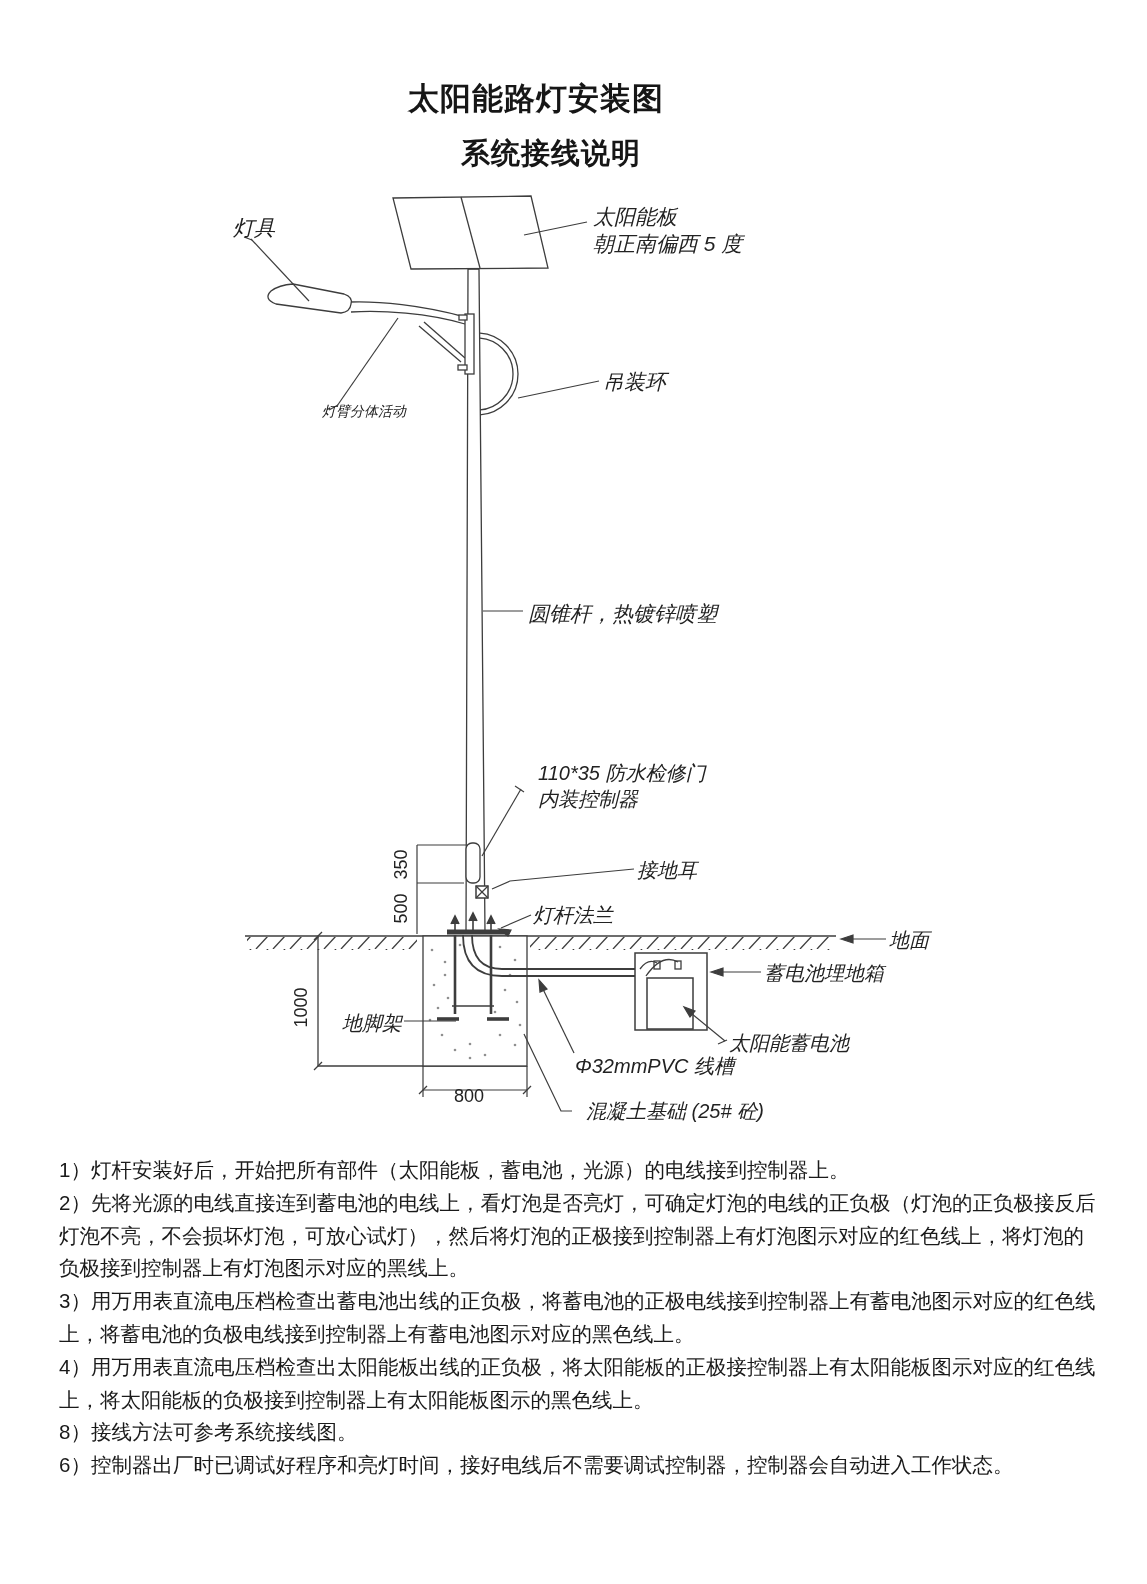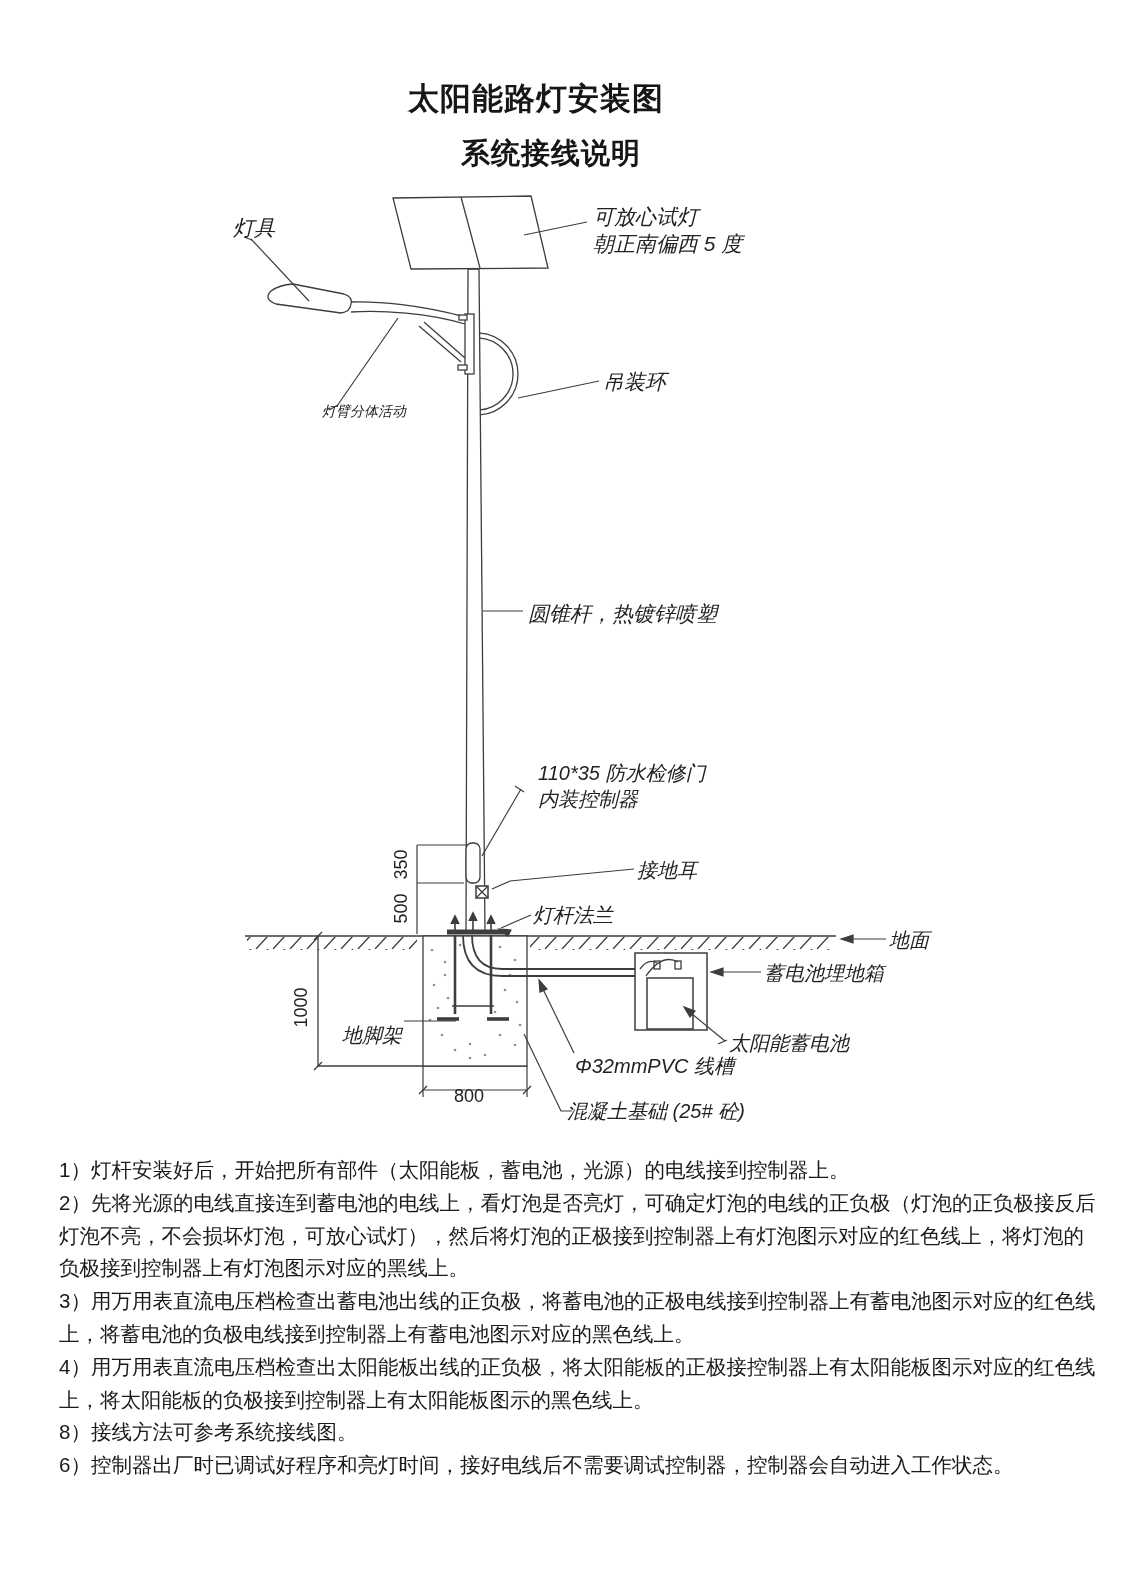--- a/index.html
+++ b/index.html
@@ -16,22 +16,22 @@
   .lbl-ring{left:603px;top:368px;font-size:21px;}
   .lbl-arm{left:322px;top:403px;font-size:14px;}
   .lbl-pole{left:528px;top:600px;font-size:21px;}
   .lbl-door{left:538px;top:760px;font-size:20px;line-height:26px;}
   .lbl-ear{left:637px;top:857px;}
   .lbl-flange{left:533px;top:902px;}
   .lbl-ground{left:889px;top:927px;}
   .lbl-batbox{left:764px;top:960px;}
   .lbl-solarbat{left:729px;top:1030px;}
   .lbl-pvc{left:575px;top:1053px;}
-  .lbl-concrete{left:567px;top:1098px;}
-  .lbl-anchor{left:342px;top:1010px;margin-top:12px;}
+  .lbl-concrete{left:586px;top:1098px;}
+  .lbl-anchor{left:342px;top:1010px;}
   .dim{position:absolute;font-size:18px;color:#222;text-align:center;}
   .dim-350{left:381px;top:854px;width:40px;transform:rotate(-90deg);}
   .dim-500{left:381px;top:898px;width:40px;transform:rotate(-90deg);}
   .dim-1000{left:271px;top:997px;width:60px;transform:rotate(-90deg);}
   .dim-800{left:444px;top:1086px;width:50px;}
   .notes{
     position:absolute;left:59px;top:1154px;width:1038px;
     font-size:20.5px;line-height:32.8px;color:#1a1a1a;
   }
   .notes p{margin:0;}
@@ -206,21 +206,21 @@
         <line x1="314" y1="1070" x2="322" y2="1062"></line>
       </g>
     </g>
   </svg>
 
   <div class="title1">太阳能路灯安装图</div>
   <div class="title2">系统接线说明</div>
 
   <div class="lbl lbl-lamp">灯具</div>
   <div class="lbl lbl-panel">
-    <div>可放心试灯</div>
+    <div>太阳能板</div>
     <div>朝正南偏西 5 度</div>
   </div>
   <div class="lbl lbl-ring">吊装环</div>
   <div class="lbl lbl-arm">灯臂分体活动</div>
   <div class="lbl lbl-pole">圆锥杆，热镀锌喷塑</div>
   <div class="lbl lbl-door">
     <div>110*35 防水检修门</div>
     <div>内装控制器</div>
   </div>
   <div class="lbl lbl-ear">接地耳</div>

